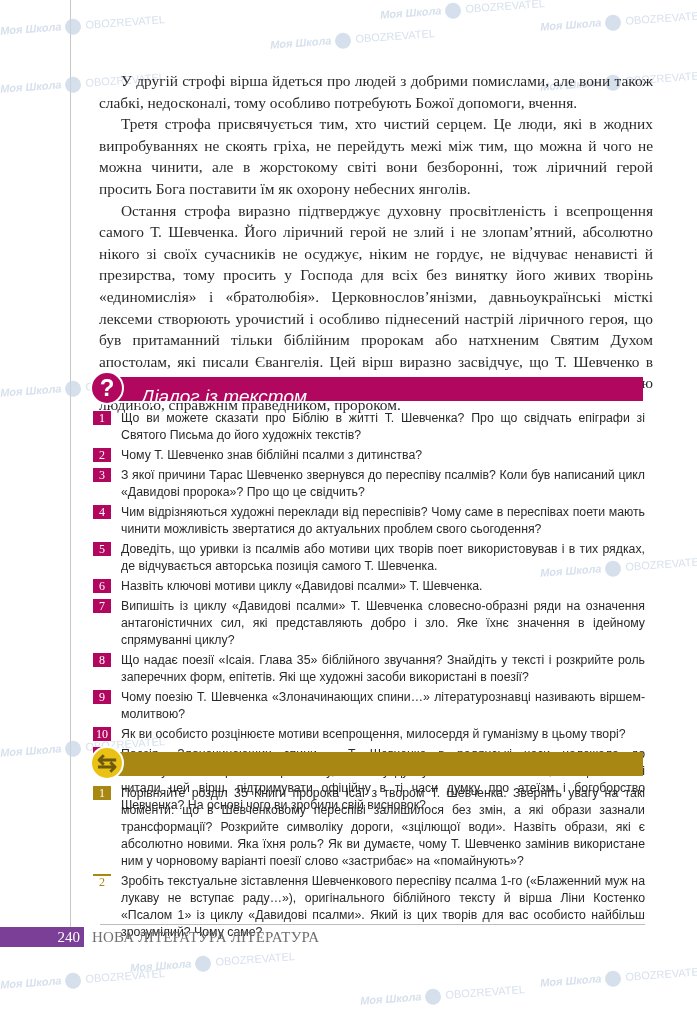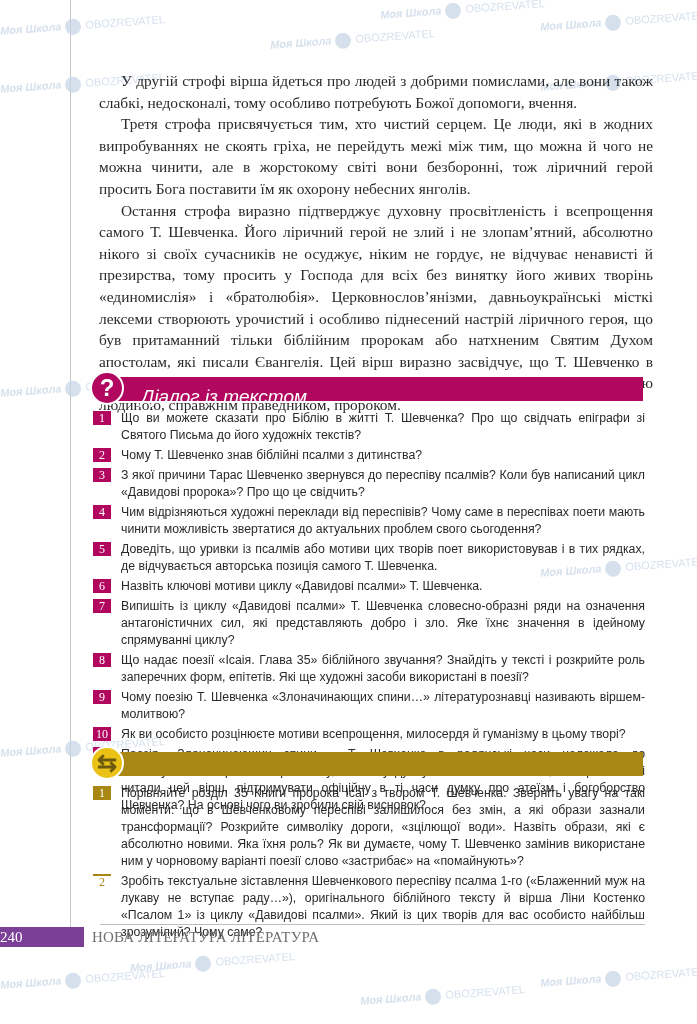--- a/index.html
+++ b/index.html
@@ -43,21 +43,21 @@
     flex: 0 0 18px; height: 14px; margin-top: 1px; margin-right: 10px; color: #fff; font-size: 12px; line-height: 14px;
     text-align: center; font-family: "Liberation Serif", serif;
   }
   .q-dialog .qnum { background: #b2075f; }
   .q-texts .qnum { background: #a88712; }
   .q-texts .qnum.underline { background: transparent; color: #a88712; border-top: 2px solid #a88712; line-height: 12px; }
   .qtext { flex: 1; text-align: justify; color: #2a2a2a; }
   .footer-rule { position: absolute; left: 100px; top: 924px; width: 545px; height: 1px; background: #bdbdbd; }
   .footer-bar {
     position: absolute; left: 0; top: 927px; width: 84px; height: 20px; background: #7b3f97;
-    color: #fff; font-size: 15px; line-height: 20px; text-align: left; padding-right: 4px; box-sizing: border-box;
+    color: #fff; font-size: 15px; line-height: 20px; text-align: right; padding-right: 4px; box-sizing: border-box;
   }
   .footer-title { position: absolute; left: 92px; top: 927px; font-size: 15px; line-height: 20px; color: #6f6f6f; letter-spacing: 0.2px; }
 </style>
 </head>
 <body>
 
 <div class="vrule"></div>
 
 <div class="watermark" style="left:380px;top:2px;"><span class="wm-a">Моя Школа</span><span class="wm-logo"></span><span>OBOZREVATEL</span></div>
 <div class="watermark" style="left:0px;top:18px;"><span class="wm-a">Моя Школа</span><span class="wm-logo"></span><span>OBOZREVATEL</span></div>

